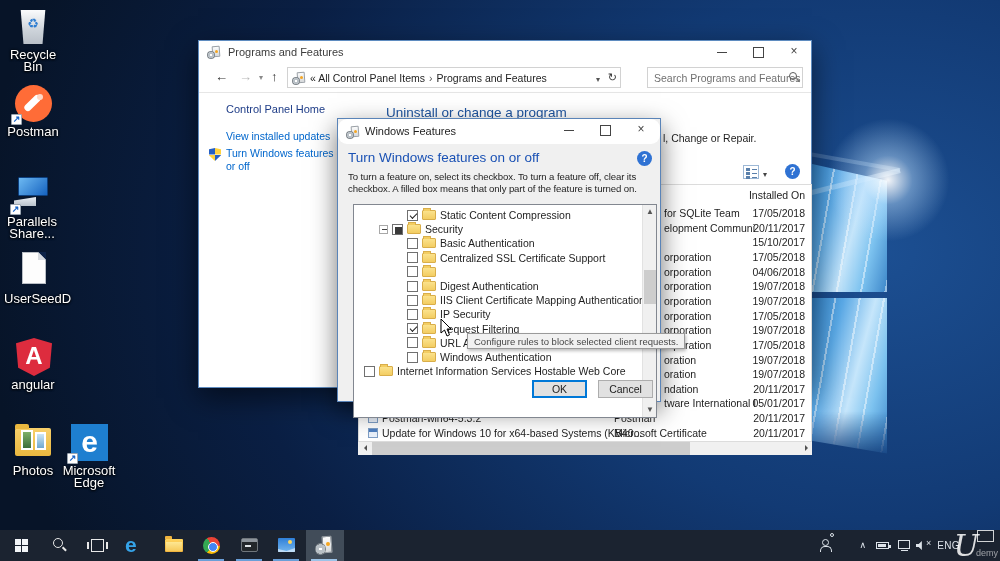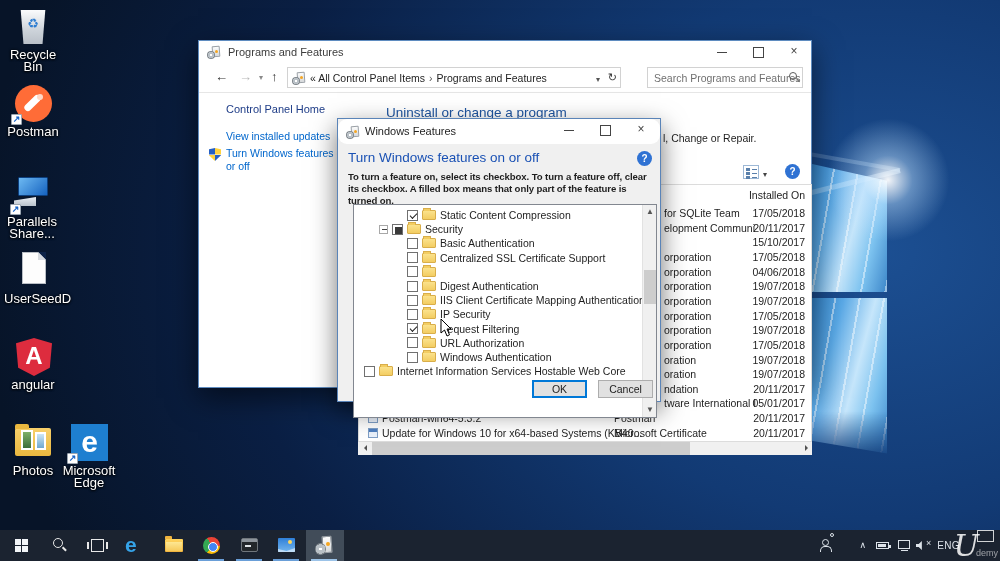--- a/index.html
+++ b/index.html
@@ -136,21 +136,21 @@
   .i34{width:34px;height:34px;}
   .i13{width:13px;height:13px;}
 
   
   .dlg{position:absolute;left:337px;top:118px;width:324px;height:284px;background:#f0f0f0;border:1px solid #5a84b8;
     box-shadow:0 9px 24px rgba(0,0,0,.55);}
   .dlg .titlebar{height:25px;border-radius:9px;}
   .dlg .title-text{left:27px;top:6px;color:#1e1e1e;}
   .dlg-heading{position:absolute;left:10px;top:31px;font-size:13.5px;color:#1a51b4;}
   .dlg-help{position:absolute;left:299px;top:32px;}
-  .dlg-desc{position:absolute;left:10px;top:52px;width:305px;font-size:9.6px;line-height:12px;color:#1e1e1e;letter-spacing:-0.1px;font-weight:bold;}
+  .dlg-desc{position:absolute;left:10px;top:52px;width:305px;font-size:9.6px;line-height:12px;color:#1e1e1e;letter-spacing:-0.1px;}
   .treebox{position:absolute;left:15px;top:85px;width:304px;height:214px;background:#fff;border:1px solid #828790;overflow:hidden;}
   .trow{position:absolute;left:0;width:100%;height:14.2px;display:flex;align-items:center;gap:4px;}
   .pad0{padding-left:10px;} .pad1{padding-left:25px;} .pad2{padding-left:53px;}
   .expander{width:9px;height:9px;border:1px solid #a8a8a8;background:#fff;position:relative;flex:0 0 auto;}
   .expander::before{content:"";position:absolute;left:2px;top:3.5px;width:5px;height:1px;background:#444;}
   .cbx{width:11px;height:11px;border:1px solid #707070;background:#fff;position:relative;flex:0 0 auto;}
   .cbx.checked::after{content:"";position:absolute;left:2px;top:2px;width:6px;height:3px;
     border-left:1.6px solid #222;border-bottom:1.6px solid #222;transform:rotate(-45deg);}
   .cbx.partial::after{content:"";position:absolute;left:2px;top:2px;width:7px;height:7px;background:#3a3a3a;}
   .fold{width:14px;height:10px;background:linear-gradient(#fbe28c,#f3cd62);border:1px solid #d9ae4a;border-radius:1px;position:relative;flex:0 0 auto;}
@@ -496,20 +496,21 @@
       <div class="vsb">
         <span class="up">▲</span>
         <span class="thumb"></span>
         <span class="dn">▼</span>
       </div>
     </div>
     <span class="dlg-btn btn-ok">OK</span>
     <span class="dlg-btn btn-cancel">Cancel</span>
   </section>
 
+  <div class="tooltip">Configure rules to block selected client requests.</div>
 
   <svg id="cursor" width="14" height="20" viewBox="0 0 14 20">
     <polygon points="1,1 1,15 4.5,12 7,18 9.5,16.8 7,11 11,11" fill="#fff" stroke="#000" stroke-width="1"></polygon>
   </svg>
 
   <div class="taskbar">
     <span class="tbtn" style="left:4px;">
         <span class="startgrid">
           <i></i>
           <i></i>

